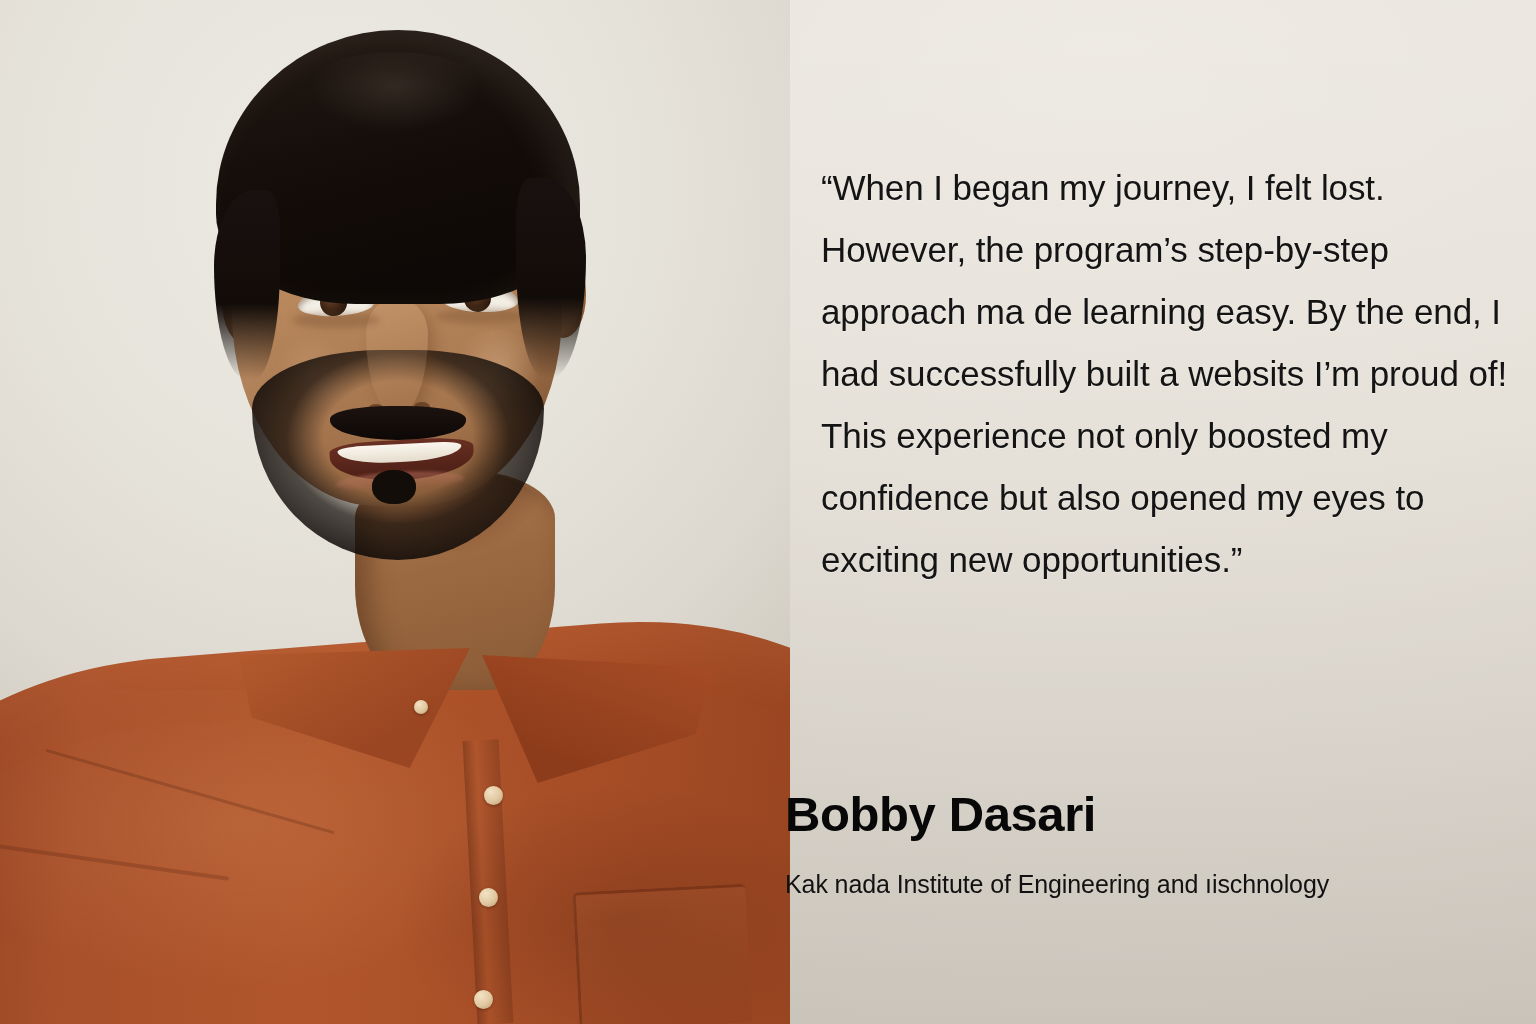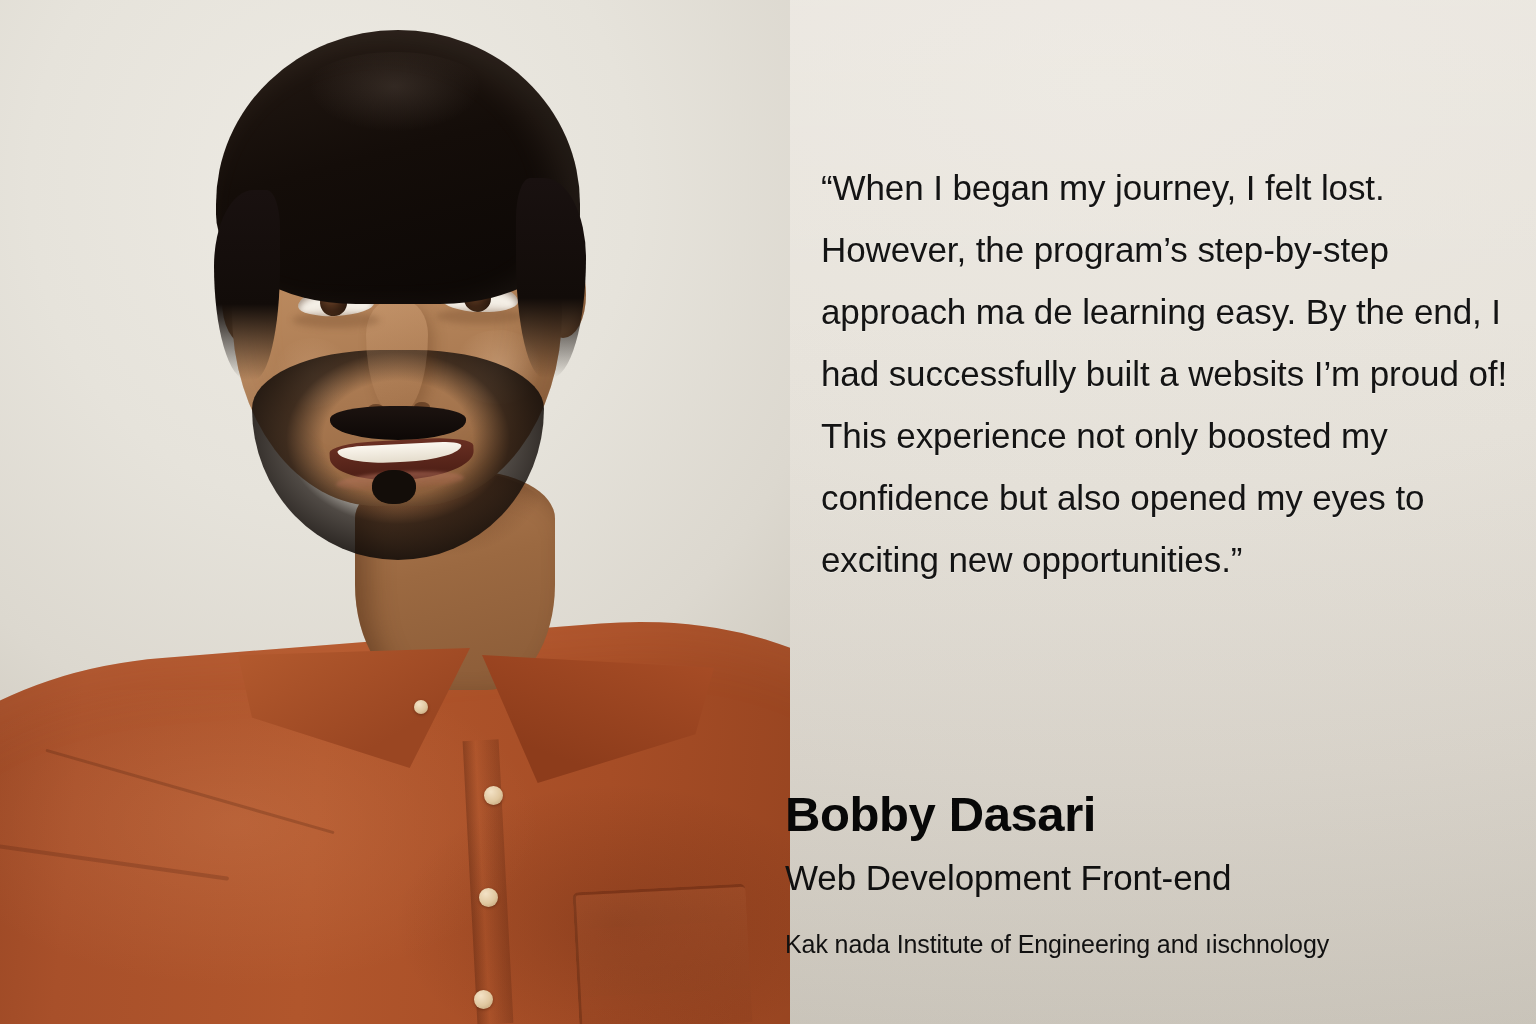--- a/index.html
+++ b/index.html
@@ -449,18 +449,17 @@
     <div class="hair-sideL"></div>
     <div class="hair-sideR"></div>
   </div>
 
   <div class="content">
 
     <blockquote class="quote">“When I began my journey, I felt lost. However, the program’s step-by-step approach ma de learning easy. By the end, I had successfully built a websits I’m proud of! This experience not only boosted my confidence but also opened my eyes to exciting new opportunities.”</blockquote>
 
     <div class="attrib">
       <p class="name">Bobby Dasari</p>
-      <p class="role">Web Development Front-end</p>
       <p class="org">Kak nada Institute of Engineering and ıischnology</p>
     </div>
 
   </div>
 </div>
 
 </body></html>

